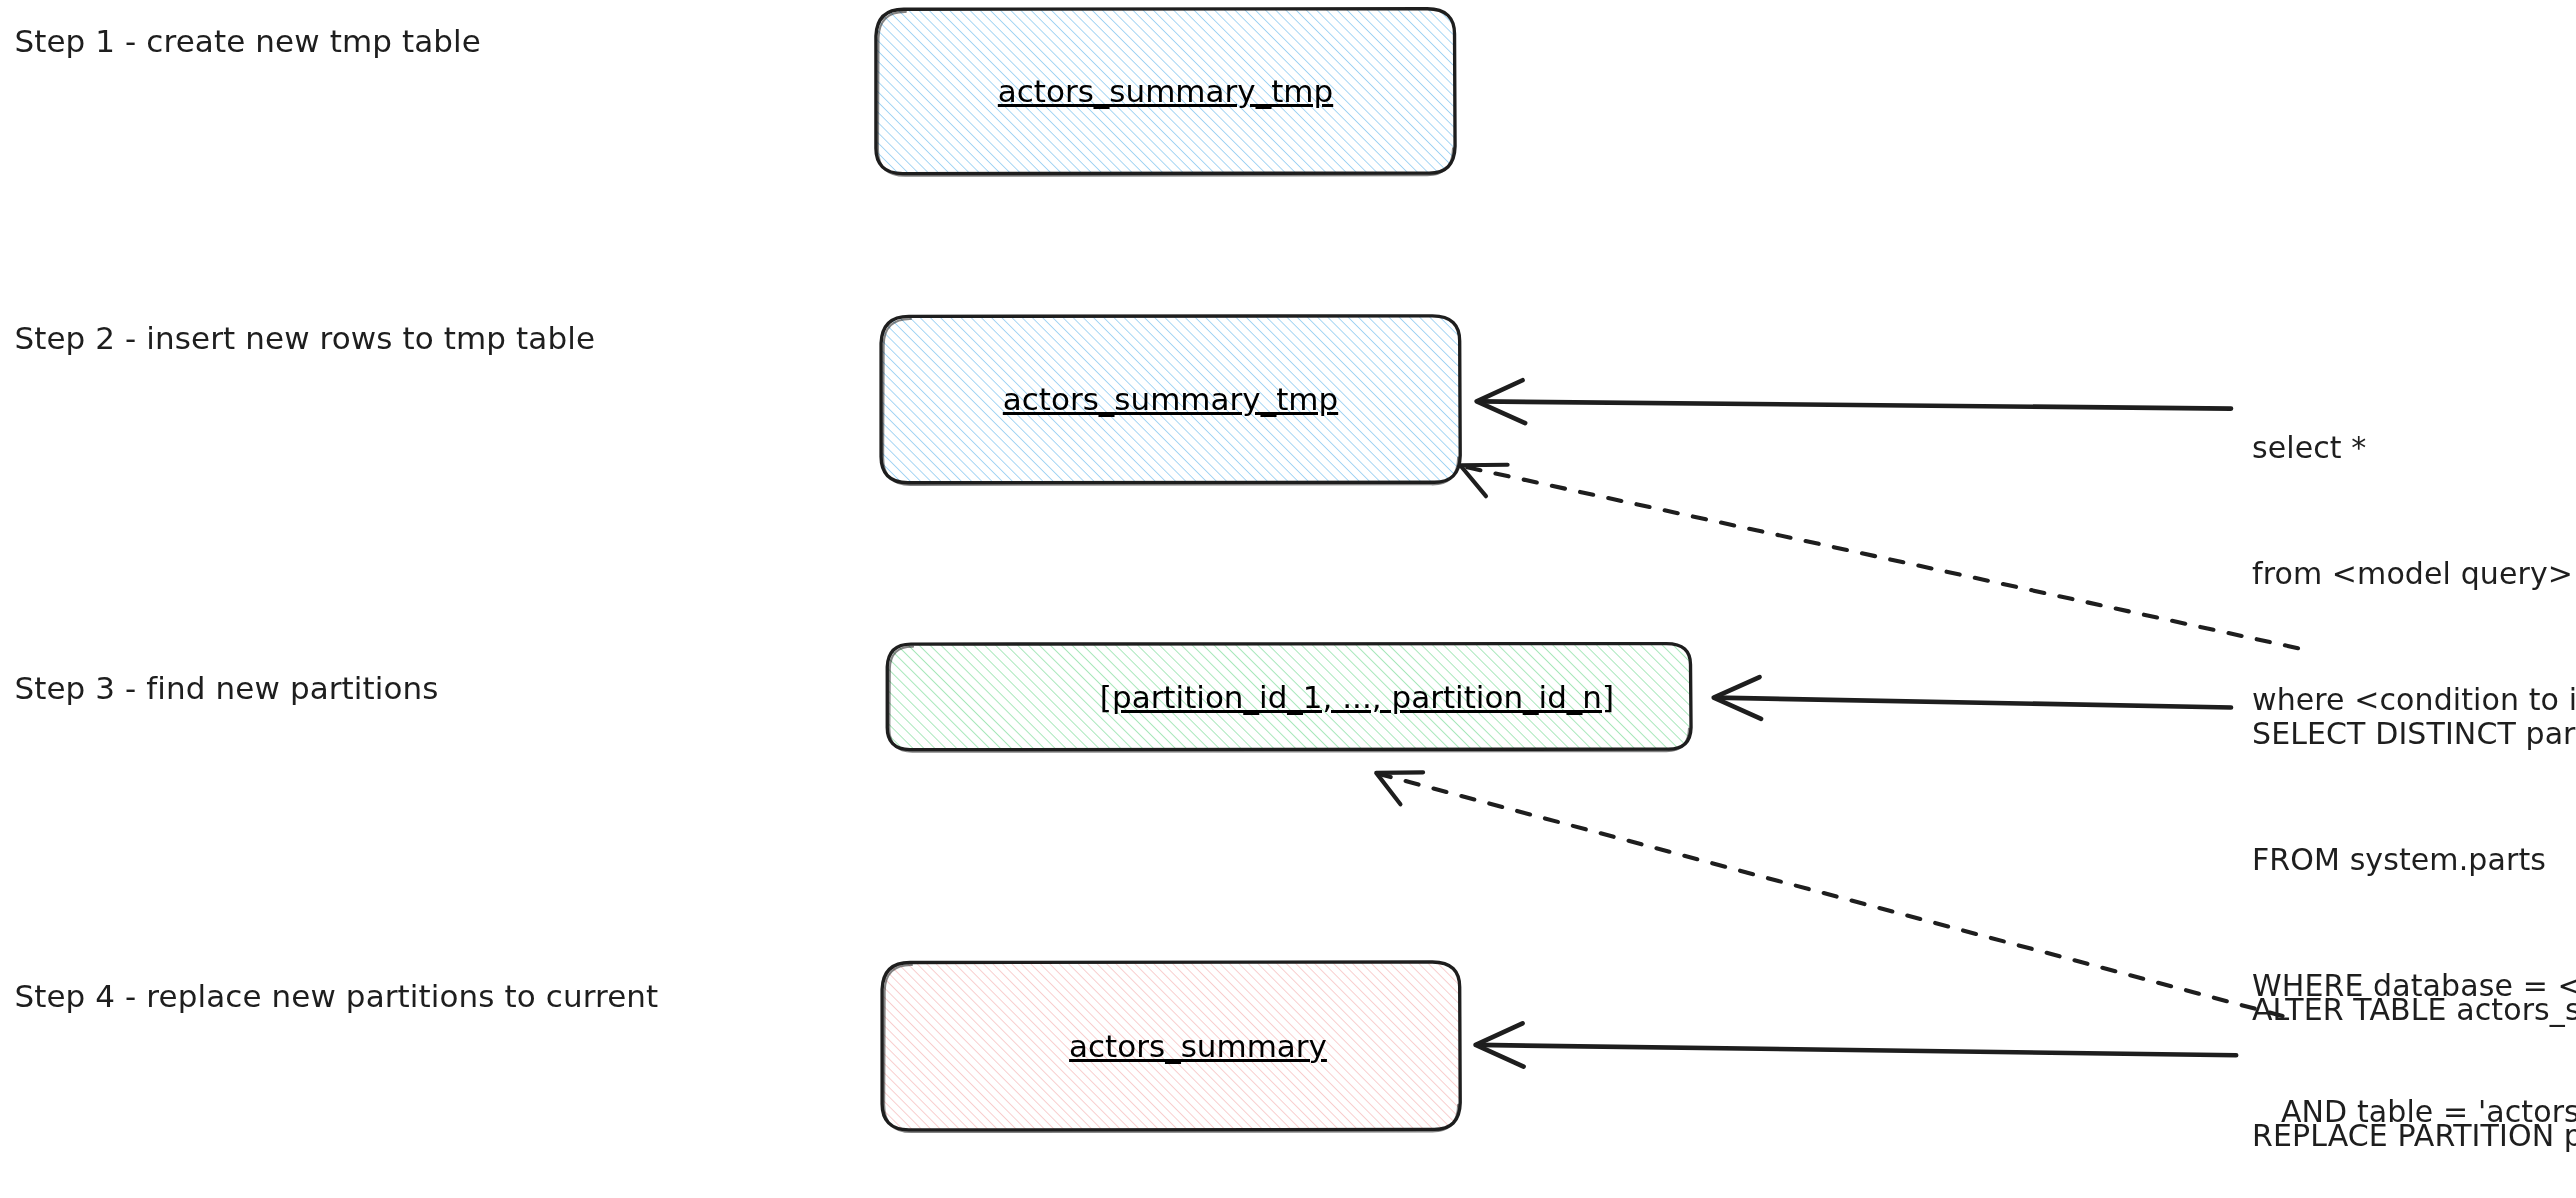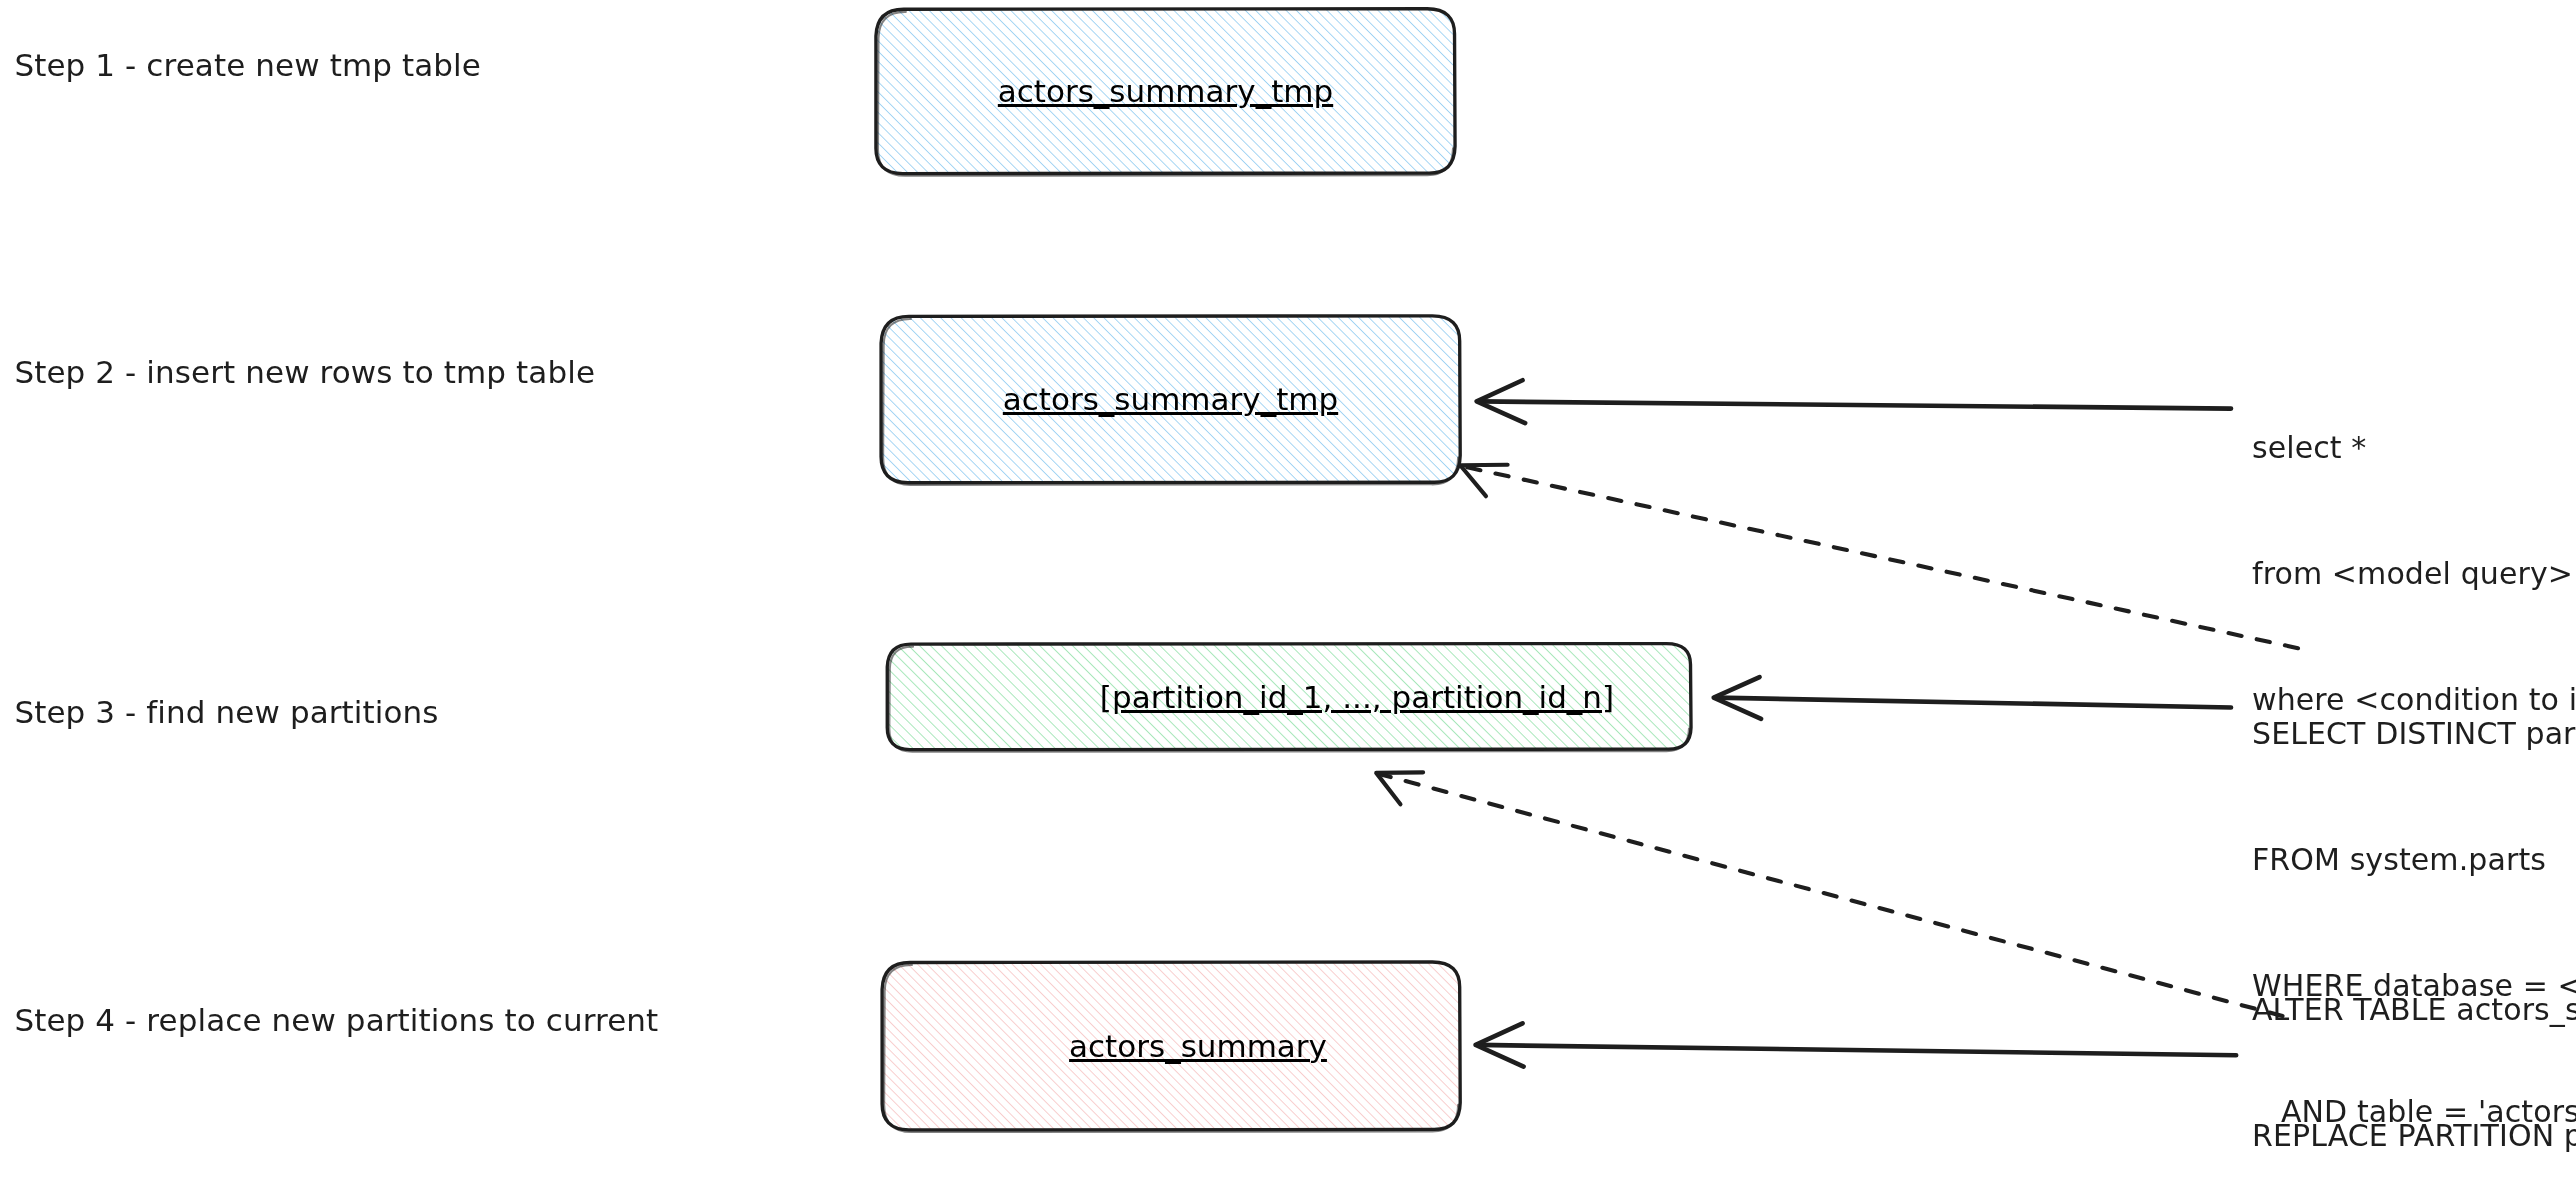--- a/index.html
+++ b/index.html
@@ -30,21 +30,20 @@
     position: absolute;
     color: #1e1e1e;
     white-space: pre;
     line-height: 1.42;
     font-family: "DejaVu Sans", sans-serif;
     letter-spacing: 0.1px;
   }
   .step-label {
     font-size: 31px;
     left: 14.4px;
-    margin-top: 24px;
   }
   .node-label {
     font-size: 31px;
     text-align: center;
   }
   .code-block {
     font-size: 30px;
     left: 2252px;
     line-height: 1.40;
   }
@@ -133,21 +132,21 @@
       <path d="M2762 1499 L2671 1500 L2718 1561" fill="none" stroke="#1e1e1e" stroke-width="8" stroke-linecap="round" stroke-linejoin="round"></path>
     </g>
 
     <g>
       <path d="M4340 2048 L2868 2028" fill="none" stroke="#1e1e1e" stroke-width="9" stroke-linecap="round"></path>
       <path d="M2955 1986 L2864 2028 L2957 2070" fill="none" stroke="#1e1e1e" stroke-width="9" stroke-linecap="round" stroke-linejoin="round"></path>
     </g>
   </svg>
 
   <div class="lbl step-label" style="top:18.5px;">Step 1 - create new tmp table</div>
-  <div class="lbl step-label" style="top:326px;text-align:center;">Step 2 - insert new rows to tmp table</div>
+  <div class="lbl step-label" style="top:316px;text-align:center;">Step 2 - insert new rows to tmp table</div>
   <div class="lbl step-label" style="top:666px;">Step 3 - find new partitions</div>
   <div class="lbl step-label" style="top:974px;">Step 4 - replace new partitions to current</div>
 
   <div class="node-text-wrap" style="left:876px; top:8.2px; width:579px; height:165px;">
     <span class="node-label">actors_summary_tmp</span>
   </div>
 
   <div class="node-text-wrap" style="left:881px; top:315px; width:579px; height:168px;">
     <span class="node-label">actors_summary_tmp</span>
   </div>

